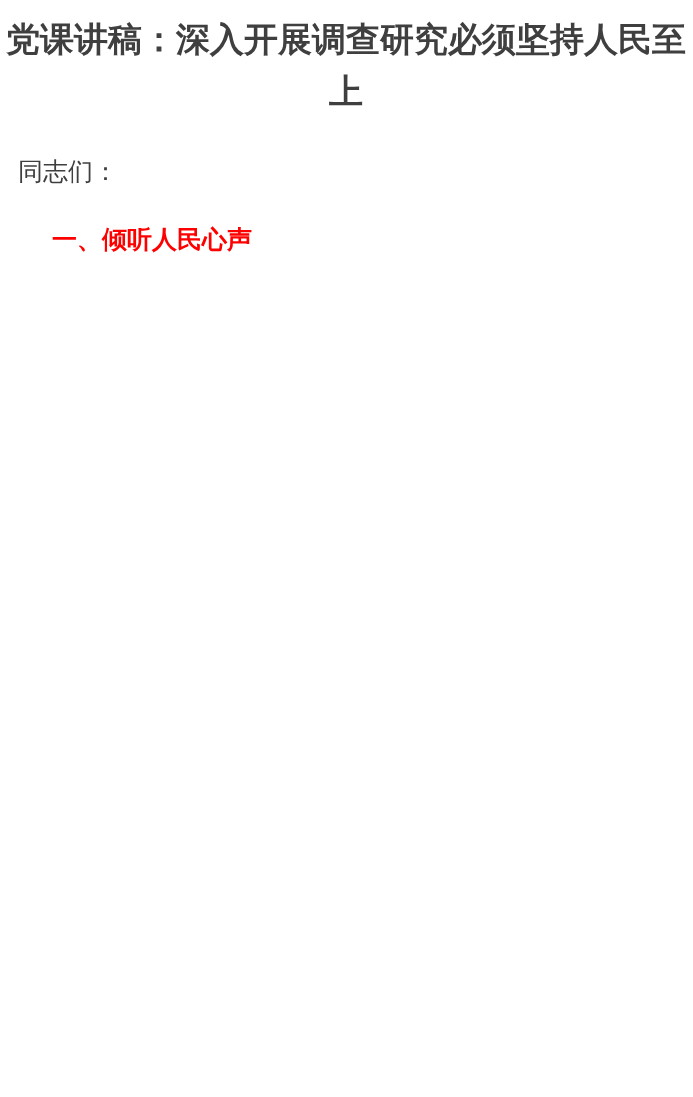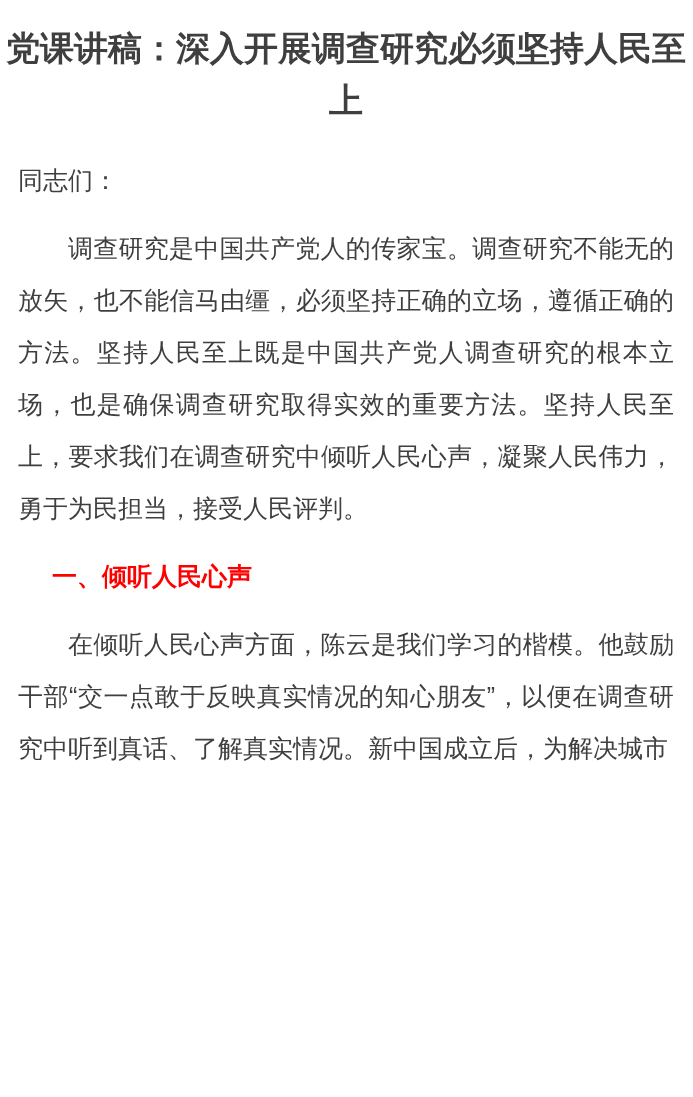--- a/index.html
+++ b/index.html
@@ -8,21 +8,22 @@
     background: #ffffff;
   }
   body {
     width: 693px;
     height: 1097px;
     overflow: hidden;
     font-family: "Liberation Sans", sans-serif;
     color: #3f3f3f;
   }
   .doc {
-    padding: 22px 3px 0 2px;
+    padding: 16px 3px 0 2px;
+    font-family: Liberation Mono, monospace;
   }
   .doc-title {
     margin: 0 0 28px 0;
     font-size: 34px;
     font-weight: 700;
     line-height: 52px;
     text-align: center;
     color: #3f3f3f;
     letter-spacing: 0;
   }
@@ -50,20 +51,18 @@
 </style>
 </head>
 <body>
 
 <div class="doc">
   <h1 class="doc-title">党课讲稿：深入开展调查研究必须坚持人民至上</h1>
 
   <div class="doc-body">
     <p class="salutation">同志们：</p>
 
-    <p>调查研究是中国共产党人的传家宝。调查研究不能无的放矢，也不能信马由缰，必须坚持正确的立场，遵循正确的方法。坚持人民至上既是中国共产党人调查研究的根本立场，也是确保调查研究取得实效的重要方法。坚持人民至上，要求我们在调查研究中倾听人民心声，凝聚人民伟力，勇于为民担当，接受人民评判。</p>
 
     <h2 class="section-heading">一、倾听人民心声</h2>
 
 
-    <p>在倾听人民心声方面，陈云是我们学习的楷模。他鼓励干部“交一点敢于反映真实情况的知心朋友”，以便在调查研究中听到真话、了解真实情况。新中国成立后，为解决城市</p>
   </div>
 </div>
 
 </body></html>

